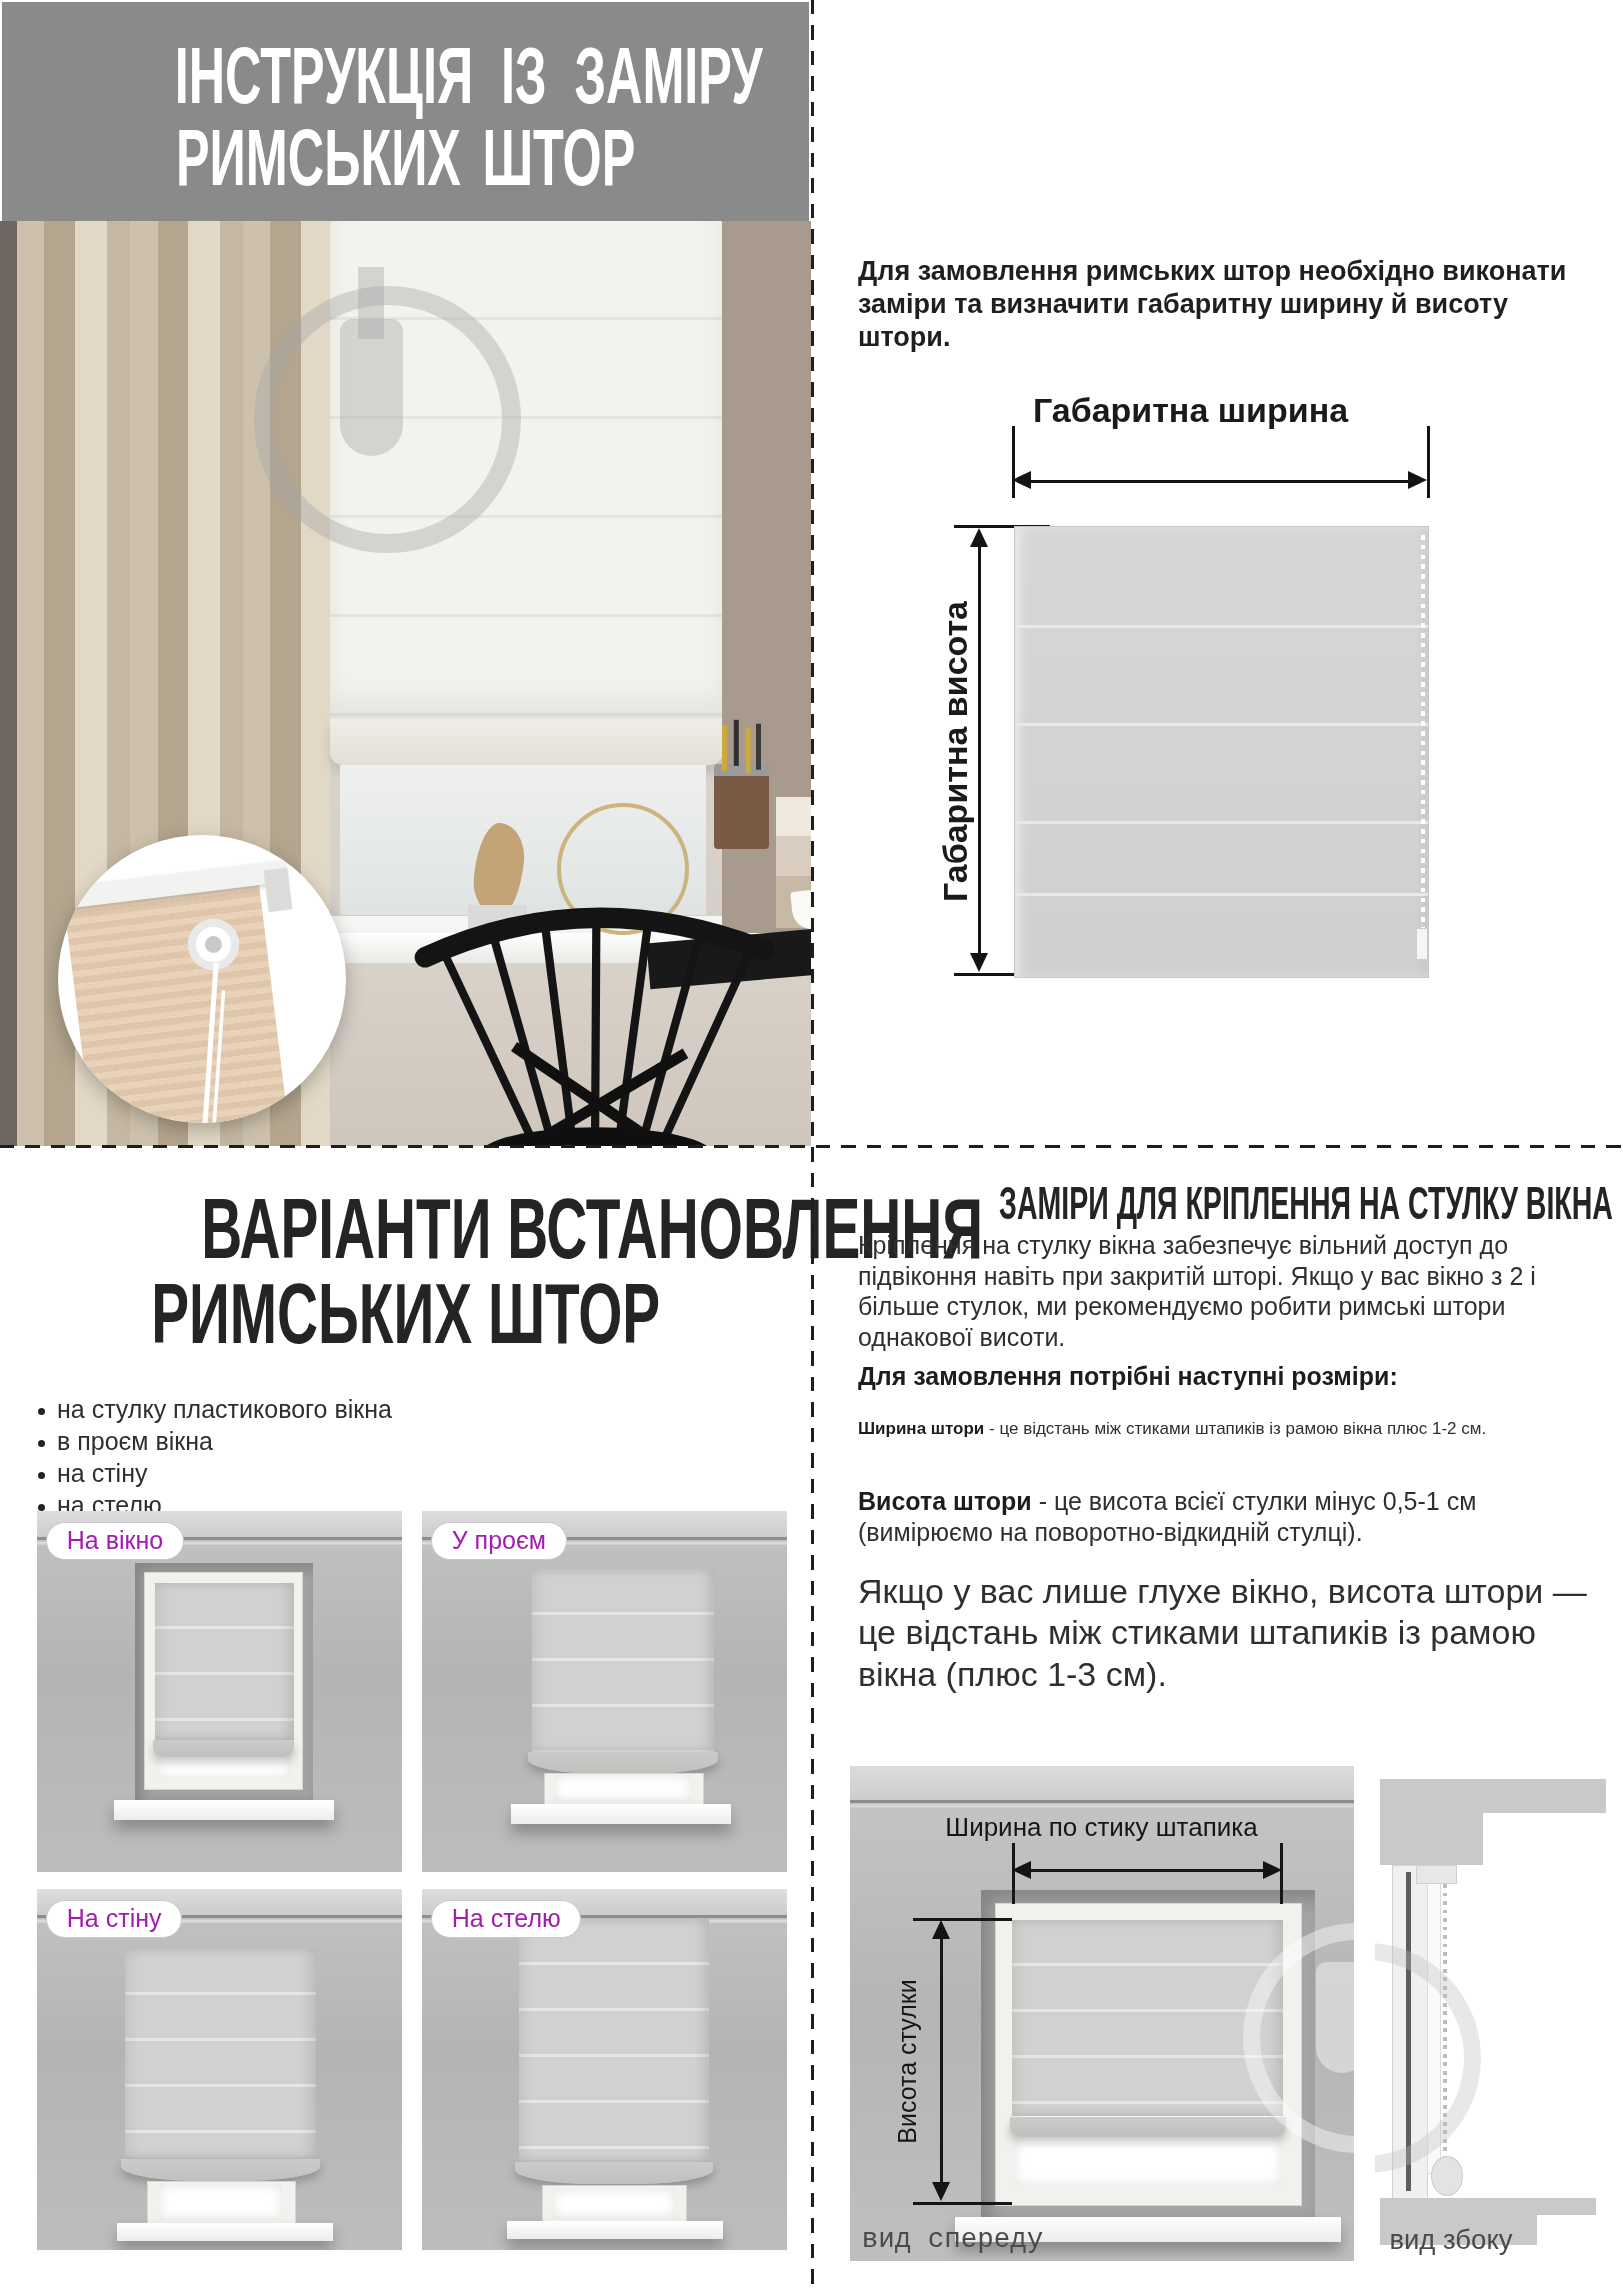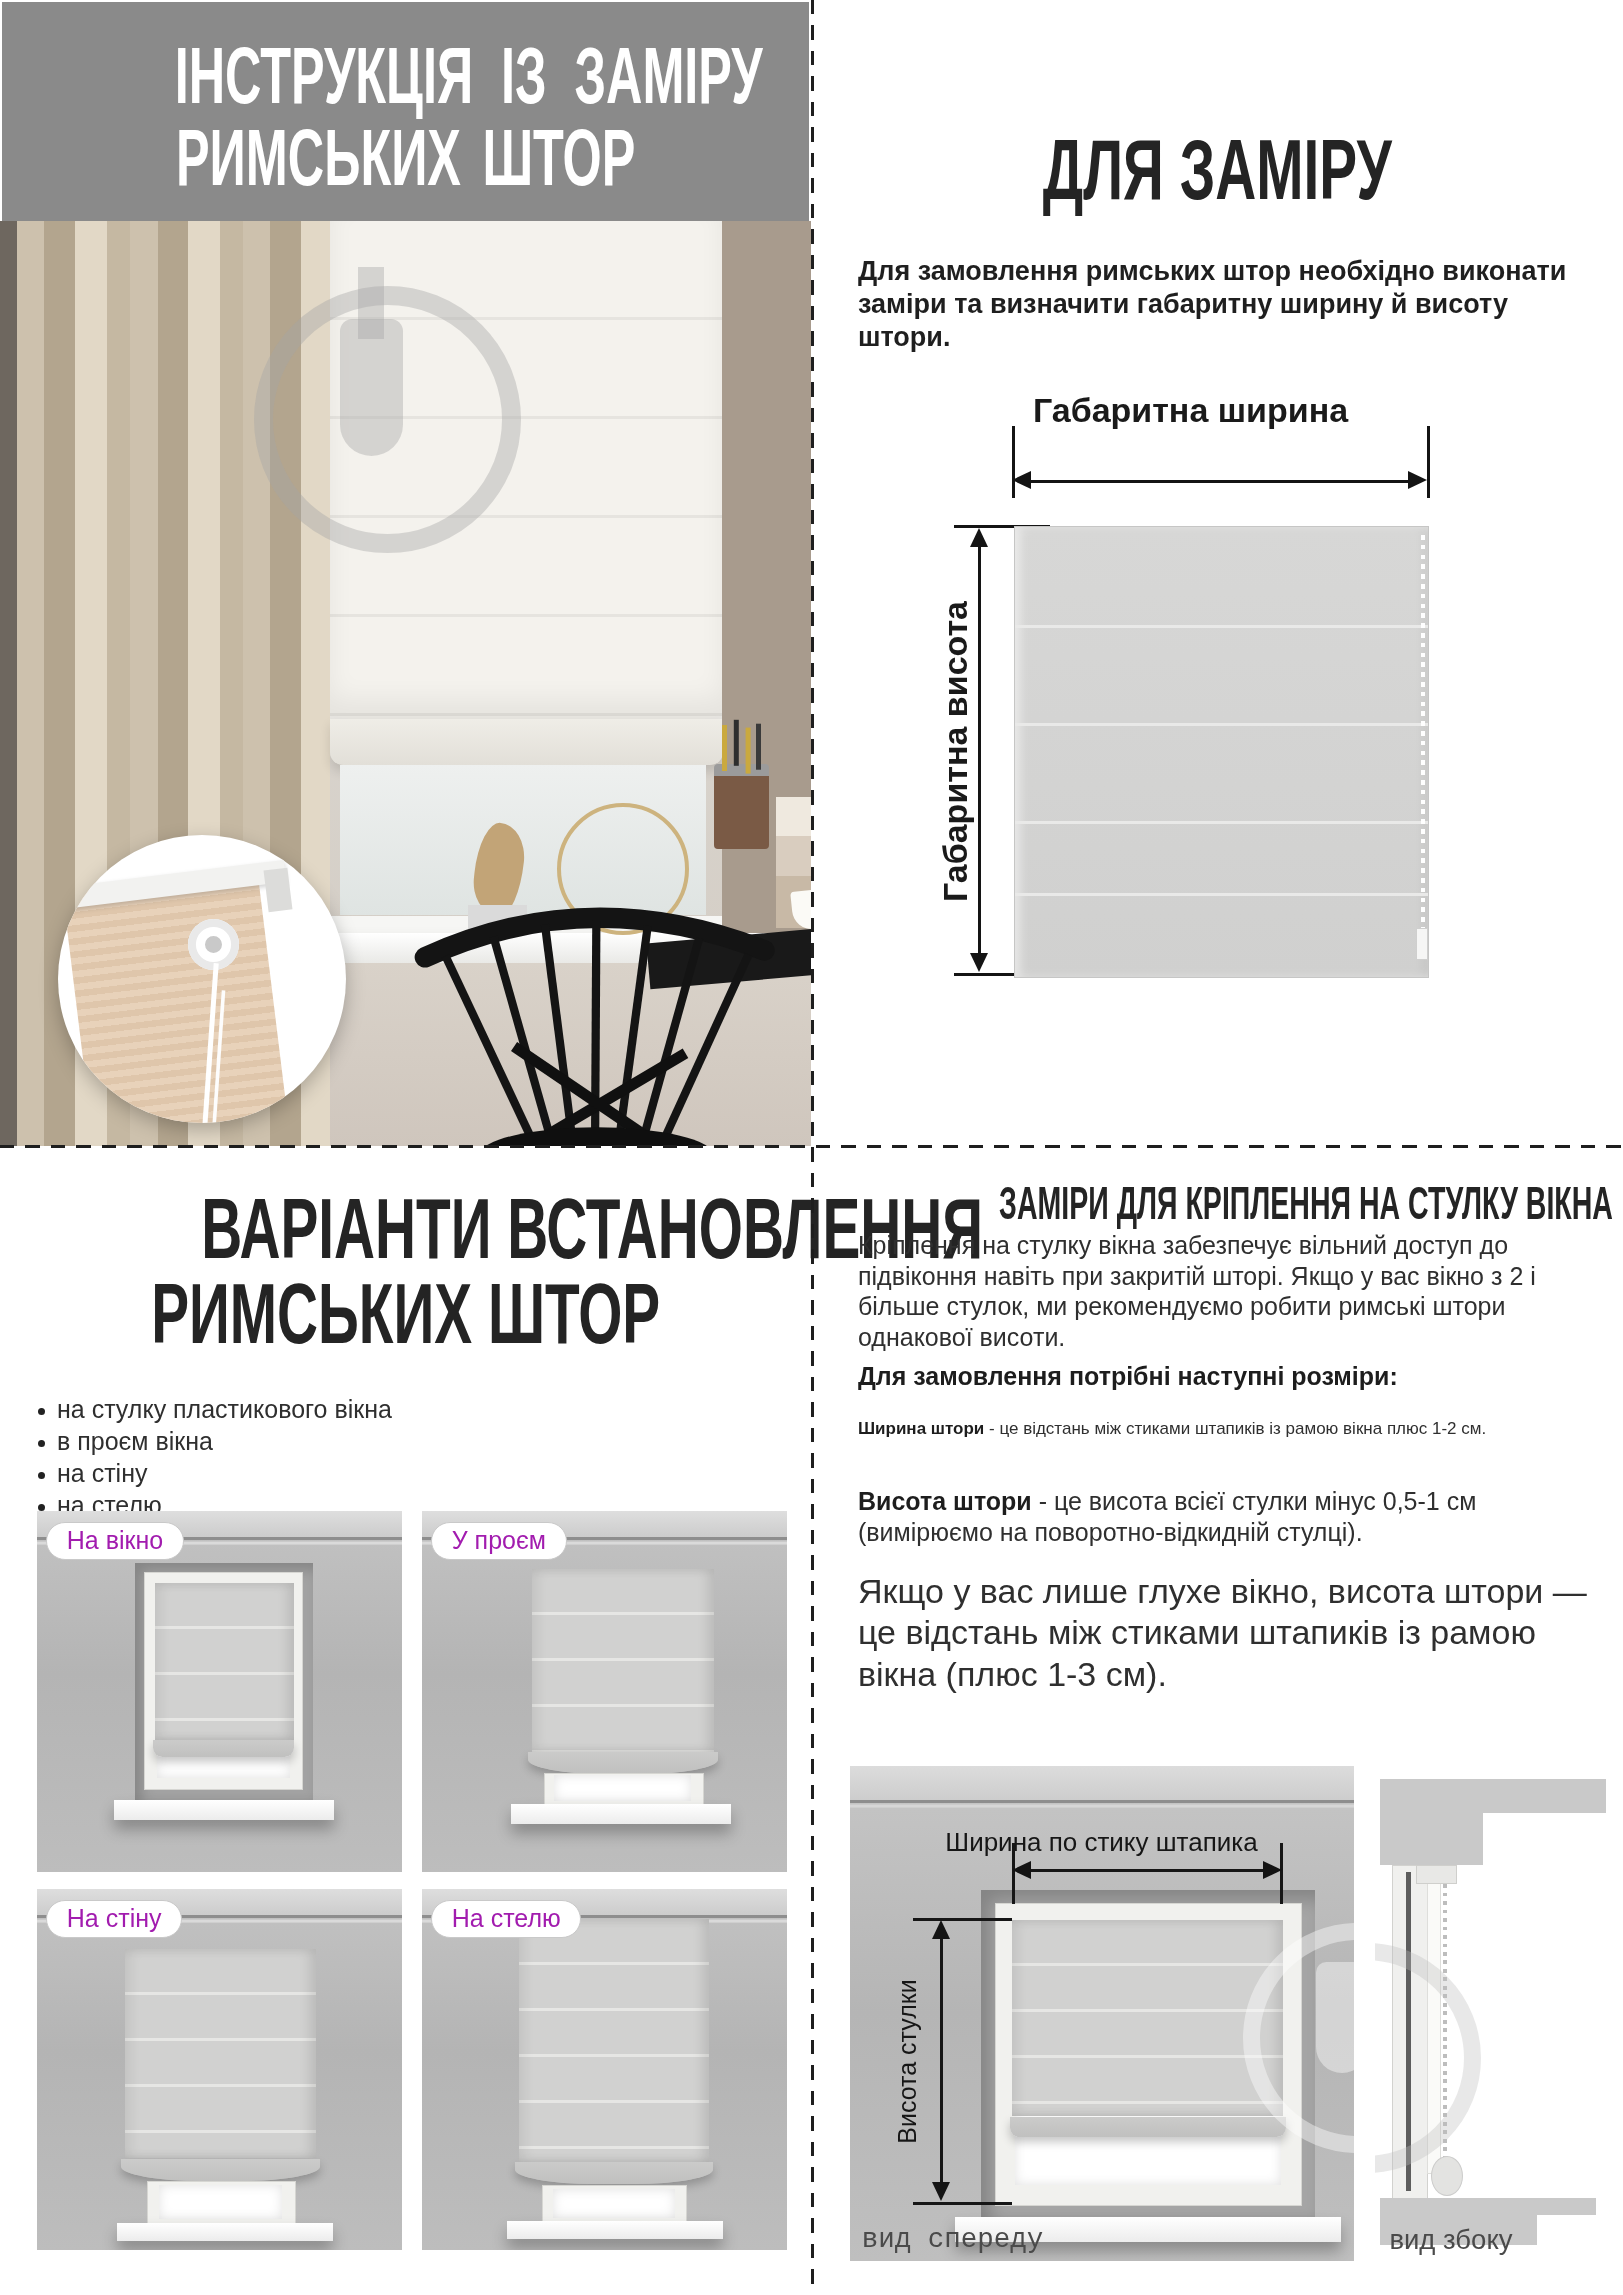--- a/index.html
+++ b/index.html
@@ -120,23 +120,20 @@
 
         <div class="abs" style="left:130px;top:84px;width:51px;height:51px;border-radius:50%;background:#c9c9c9;box-shadow:inset 0 0 0 7.9px #e9e9e9, inset 0 0 0 17px #ffffff;"></div>
 
         <div class="abs" style="left:150px;top:128px;width:4.6px;height:164px;background:#ffffff;transform:rotate(4deg);box-shadow:9.2px 26px 0 -0.7px #fdfdfd;"></div>
       </div>
     </div>
   </div>
 
   <div class="abs" style="left:811px;top:0;width:812px;height:1146px;">
 
-    <div class="abs ttl-center" style="left:0;right:0;top:126px;">
-      <span class="cond" style="font-size:86px;transform:scaleX(0.66);color:#242424;">ДЛЯ ЗАМІРУ</span>
-    </div>
 
     <div class="abs" style="left:47px;top:255px;width:733px;font-size:27px;font-weight:700;line-height:1.22;color:#1f1f1f;">Для замовлення римських штор необхідно виконати заміри та визначити габаритну ширину й висоту штори.</div>
 
     <div class="abs" style="left:0;top:366px;width:832px;height:641px;">
 
       <div class="abs ttl-center" style="left:216px;width:327px;top:25px;">
         <span style="font-size:34px;font-weight:700;color:#1a1a1a;white-space:nowrap;">Габаритна ширина</span>
       </div>
 
       <div class="abs vline" style="left:201px;top:60px;height:72px;"></div>
@@ -252,21 +249,21 @@
     <div class="abs body-light" style="left:47px;top:340px;width:733px;font-size:25px;line-height:1.22;">
       <span style="font-weight:700;color:#1d1d1d;">Висота штори</span><span> - це висота всієї стулки мінус 0,5-1 см (вимірюємо на поворотно-відкидній стулці).</span>
     </div>
 
     <div class="abs body-light" style="left:47px;top:425px;width:733px;font-size:34px;line-height:1.22;">Якщо у вас лише глухе вікно, висота штори — це відстань між стиками штапиків із рамою вікна (плюс 1-3 см).</div>
 
     <div class="abs room" style="left:39px;top:620px;width:504px;height:495px;background:linear-gradient(180deg,#c6c6c6 0%,#b5b5b5 50%,#bfbfbf 100%);">
       <div class="abs" style="left:0;right:0;top:0;height:34px;background:linear-gradient(#dcdcdc,#cdcdcd);"></div>
       <div class="abs" style="left:0;right:0;top:34px;height:3.3px;background:#8d8d8d;box-shadow:0 4.6px 0 #d6d6d6;"></div>
 
-      <div class="abs ttl-center" style="left:88px;width:327px;top:61px;">
+      <div class="abs ttl-center" style="left:88px;width:327px;top:46px;">
         <span style="font-size:26px;color:#161616;white-space:nowrap;">Ширина по стику штапика</span>
       </div>
 
       <div class="abs" style="left:131px;top:124px;width:334px;height:327px;background:#a5a5a5;box-shadow:inset 9.2px 9.2px 17px rgba(0,0,0,.2);"></div>
       <div class="abs frame" style="left:145px;top:137px;width:305px;height:301px;"></div>
       <div class="abs glass" style="left:165px;top:157px;width:266px;height:262px;"></div>
       <div class="abs blindtex" style="left:162px;top:154px;width:271px;height:196px;"></div>
       <div class="abs blindband" style="left:160px;top:351px;width:276px;height:19.6px;"></div>
       <div class="abs sill" style="left:105px;top:451px;width:386px;height:25px;"></div>
 

